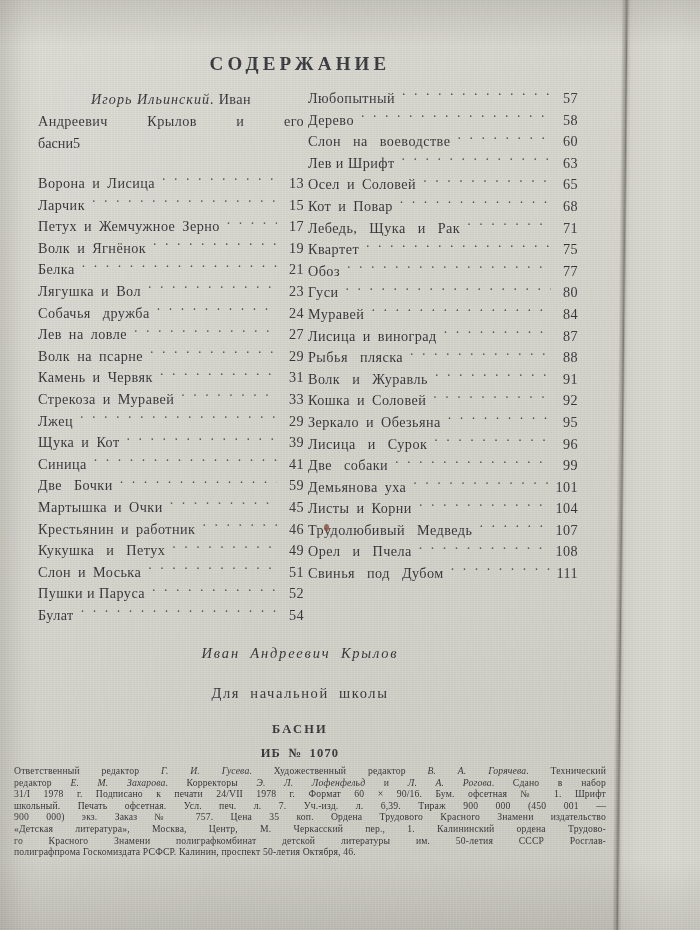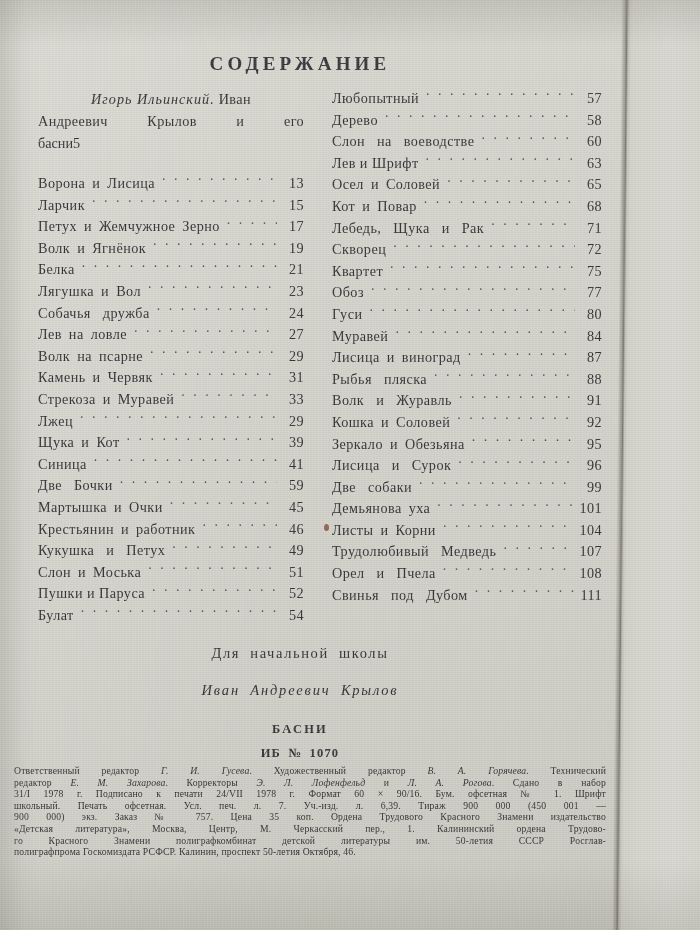--- a/index.html
+++ b/index.html
@@ -114,21 +114,21 @@
     font-weight: 700;
     letter-spacing: 4.2px;
     color: #34353a;
   }
 
   .column {
     position: absolute;
     top: 88px;
   }
   #col-left  { left: 38px;  width: 266px; }
-  #col-right { left: 332px; width: 270px; }
+  #col-right { left: 308px; width: 270px; }
 
   
   .entry {
     display: flex;
     align-items: baseline;
     font-size: 14.2px;
     line-height: 21.6px;
     color: #303134;
     white-space: nowrap;
   }
@@ -423,25 +423,20 @@
             <span class="label w1">Кот и Повар</span>
             <span class="leaders"></span>
             <span class="pageno">68</span>
           </div>
           <div class="entry">
             <span class="label w2">Лебедь, Щука и Рак</span>
             <span class="leaders"></span>
             <span class="pageno">71</span>
           </div>
           <div class="entry">
-            <span class="label ">Скворец</span>
-            <span class="leaders"></span>
-            <span class="pageno">72</span>
-          </div>
-          <div class="entry">
             <span class="label ">Квартет</span>
             <span class="leaders"></span>
             <span class="pageno">75</span>
           </div>
           <div class="entry">
             <span class="label ">Обоз</span>
             <span class="leaders"></span>
             <span class="pageno">77</span>
           </div>
           <div class="entry">
@@ -511,22 +506,22 @@
           </div>
           <div class="entry">
             <span class="label w2">Свинья под Дубом</span>
             <span class="leaders"></span>
             <span class="pageno">111</span>
           </div>
         </div>
     </div>
 
     <div id="colophon">
+      <div class="colo-line" id="colo-author">Иван Андреевич Крылов</div>
       <div class="colo-line" id="colo-series">Для начальной школы</div>
-      <div class="colo-line" id="colo-author">Иван Андреевич Крылов</div>
       <div class="colo-line" id="colo-booktitle">БАСНИ</div>
       <div class="colo-line" id="colo-ib">ИБ № 1070</div>
     </div>
 
     <div id="imprint">
       <p class="jline">
         <span>Ответственный редактор </span><span class="ital">Г. И. Гусева</span><span>. Художественный редактор </span><span class="ital">В. А. Горячева</span><span>. Технический</span>
       </p>
       <p class="jline">
         <span>редактор </span><span class="ital">Е. М. Захарова</span><span>. Корректоры </span><span class="ital">Э. Л. Лофенфельд</span><span> и </span><span class="ital">Л. А. Рогова</span><span>. Сдано в набор</span>

